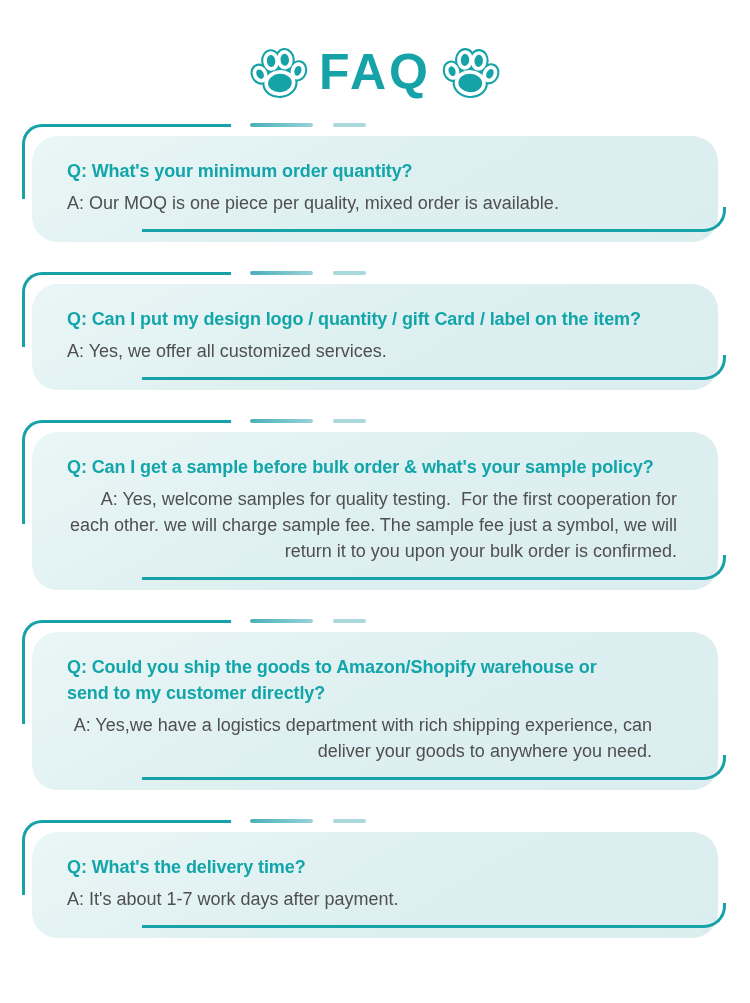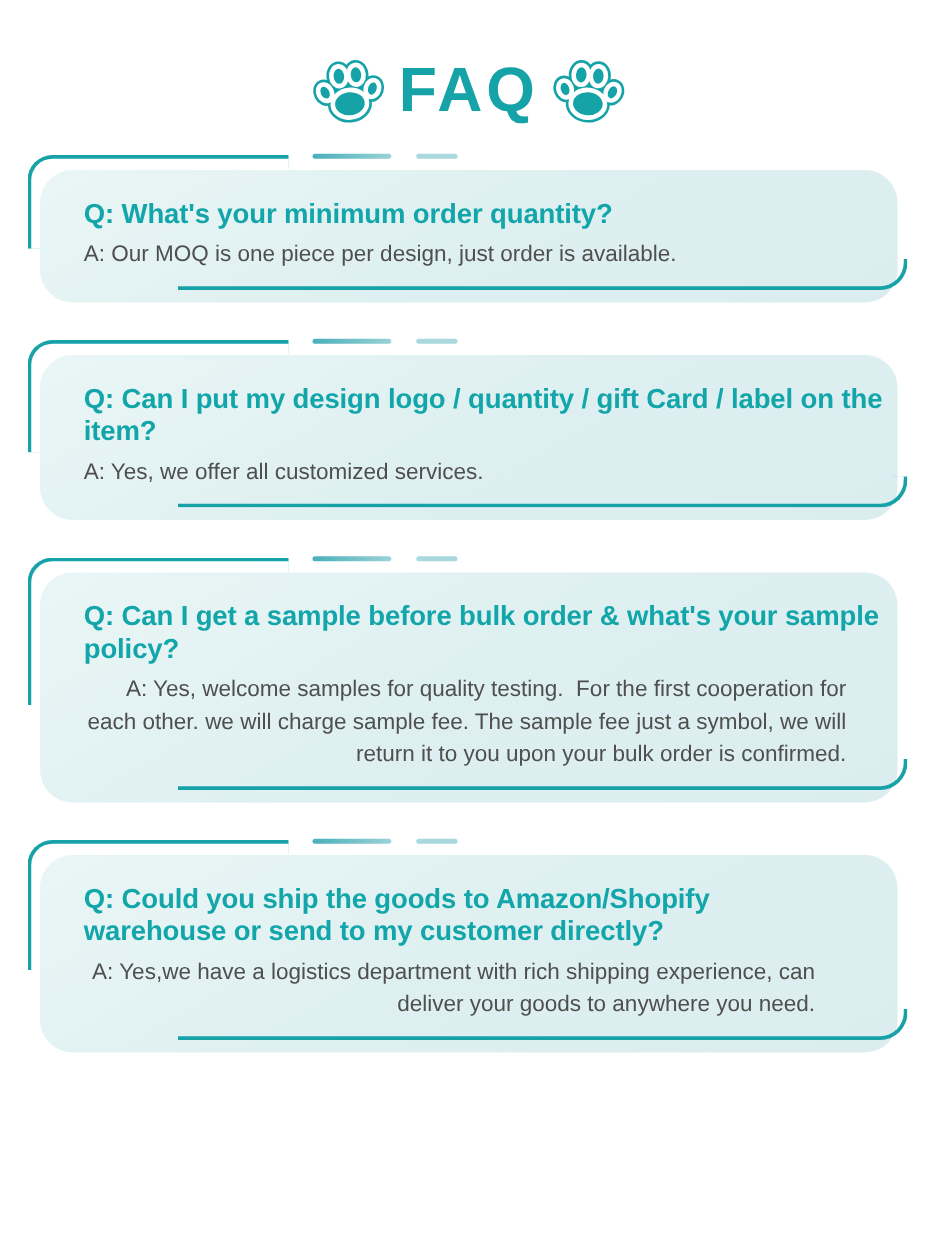--- a/index.html
+++ b/index.html
@@ -37,21 +37,21 @@
   
   .card-wrap { position: relative; margin-bottom: 42px; }
   .card {
     position: relative;
     background: linear-gradient(150deg, #eaf6f6 0%, #ddeff0 55%, #dbedef 100%);
     border-radius: 26px;
     padding: 22px 12px 26px 35px;
   }
   .q {
     margin: 0 0 6px 0;
-    font-size: 22px;
+    font-size: 18px;
     line-height: 26px;
     font-weight: bold;
     letter-spacing: -0.1px;
     color: #12a5a9;
     max-width: 655px;
   }
   .a {
     margin: 0;
     font-size: 18px;
     line-height: 26px;
@@ -129,21 +129,21 @@
       <use href="#paw-icon-def"></use>
     </svg>
   </header>
 
   <section class="card-wrap">
     <div class="deco-corner"></div>
     <span class="dash dash-1"></span>
     <span class="dash dash-2"></span>
     <div class="card">
       <p class="q">Q: What's your minimum order quantity?</p>
-      <p class="a">A: Our MOQ is one piece per design, just order is available.</p>
+      <p class="a">A: Our MOQ is one piece per quality, mixed order is available.</p>
       <div class="deco-bottom"></div>
     </div>
   </section>
 
   <section class="card-wrap">
     <div class="deco-corner"></div>
     <span class="dash dash-1"></span>
     <span class="dash dash-2"></span>
     <div class="card">
       <p class="q">Q: Can I put my design logo / quantity / gift Card / label on the item?</p>
@@ -167,14 +167,24 @@
     <div class="deco-corner"></div>
     <span class="dash dash-1"></span>
     <span class="dash dash-2"></span>
     <div class="card">
       <p class="q">Q: Could you ship the goods to Amazon/Shopify warehouse or send to my customer directly?</p>
       <p class="a">A: Yes,we have a logistics department with rich shipping experience, can deliver your goods to anywhere you need.</p>
       <div class="deco-bottom"></div>
     </div>
   </section>
 
+  <section class="card-wrap">
+    <div class="deco-corner"></div>
+    <span class="dash dash-1"></span>
+    <span class="dash dash-2"></span>
+    <div class="card">
+      <p class="q">Q: What's the delivery time?</p>
+      <p class="a">A: It's about 1-7 work days after payment.</p>
+      <div class="deco-bottom"></div>
+    </div>
+  </section>
 
 </div>
 
 </body></html>

